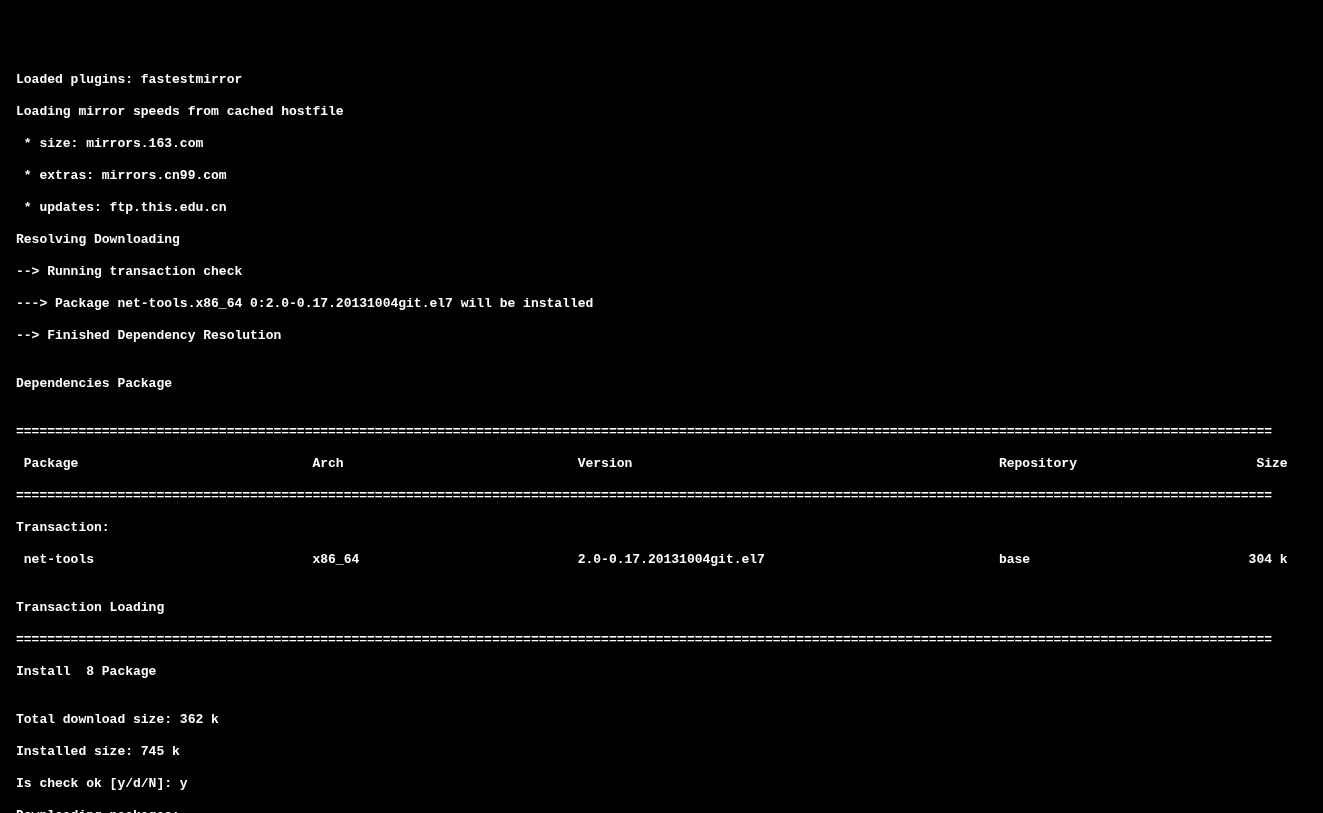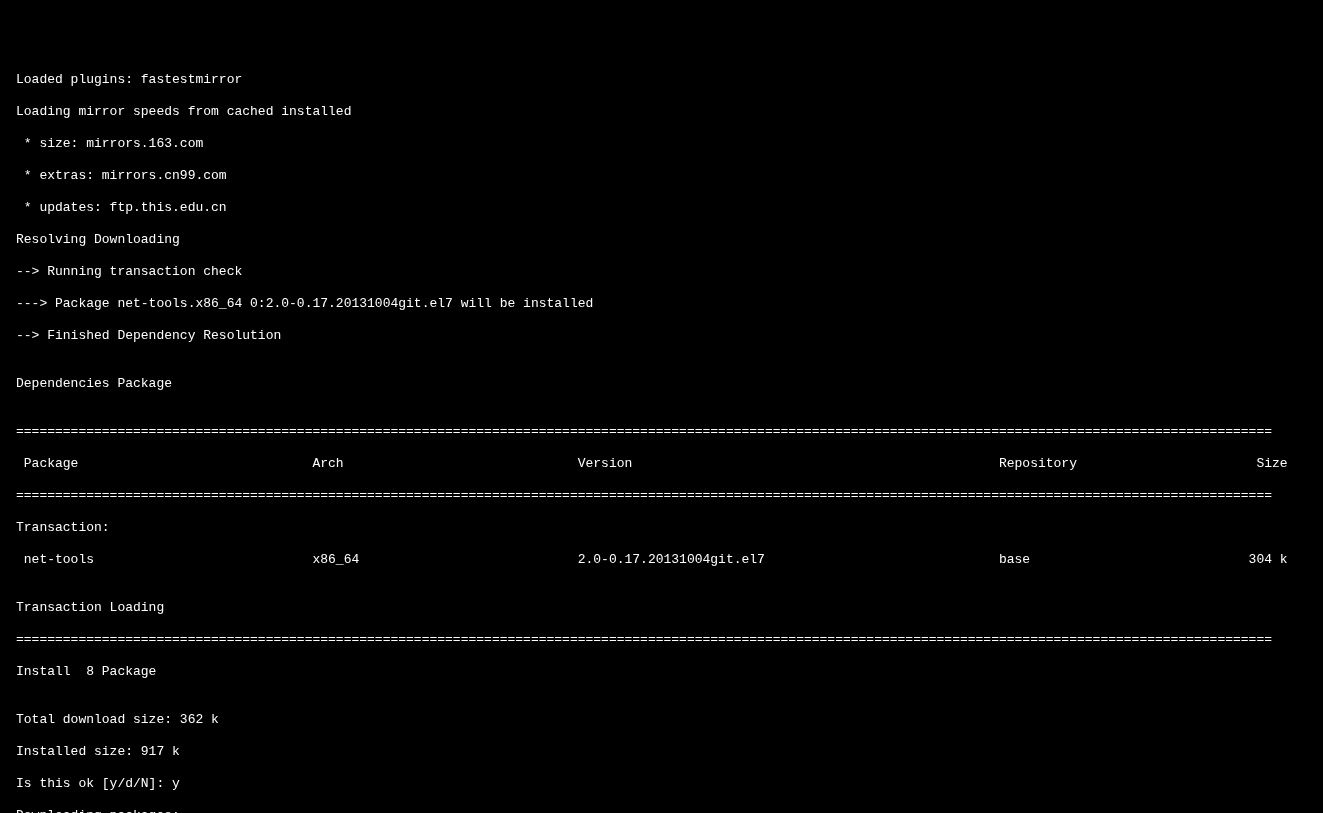--- a/index.html
+++ b/index.html
@@ -14,29 +14,30 @@
       font-size: 13px;
       line-height: 16px;
       padding: 8px 16px;
       white-space: pre;
       overflow-x: hidden;
       width: 1323px;
       height: 813px;
     }
     .terminal-line {
       white-space: pre;
+      font-weight: bold;
     }
   </style>
 </head>
 <body>
 
 
 
 <div class="terminal-line">Loaded plugins: fastestmirror</div>
-<div class="terminal-line">Loading mirror speeds from cached installed</div>
+<div class="terminal-line">Loading mirror speeds from cached hostfile</div>
 <div class="terminal-line"> * size: mirrors.163.com</div>
 <div class="terminal-line"> * extras: mirrors.cn99.com</div>
 <div class="terminal-line"> * updates: ftp.this.edu.cn</div>
 <div class="terminal-line">Resolving Downloading</div>
 <div class="terminal-line">--&gt; Running transaction check</div>
 <div class="terminal-line">---&gt; Package net-tools.x86_64 0:2.0-0.17.20131004git.el7 will be installed</div>
 <div class="terminal-line">--&gt; Finished Dependency Resolution</div>
 <div class="terminal-line"></div>
 <div class="terminal-line">Dependencies Package</div>
 <div class="terminal-line"></div>
@@ -44,22 +45,22 @@
 <div class="terminal-line"> Package                              Arch                              Version                                               Repository                       Size</div>
 <div class="terminal-line">=================================================================================================================================================================</div>
 <div class="terminal-line">Transaction:</div>
 <div class="terminal-line"> net-tools                            x86_64                            2.0-0.17.20131004git.el7                              base                            304 k</div>
 <div class="terminal-line"></div>
 <div class="terminal-line">Transaction Loading</div>
 <div class="terminal-line">=================================================================================================================================================================</div>
 <div class="terminal-line">Install  8 Package</div>
 <div class="terminal-line"></div>
 <div class="terminal-line">Total download size: 362 k</div>
-<div class="terminal-line">Installed size: 917 k</div>
-<div class="terminal-line">Is this ok [y/d/N]: y</div>
+<div class="terminal-line">Installed size: 745 k</div>
+<div class="terminal-line">Is check ok [y/d/N]: y</div>
 <div class="terminal-line">Downloading packages:</div>
 
 
 
 
 
 
 
 
 

